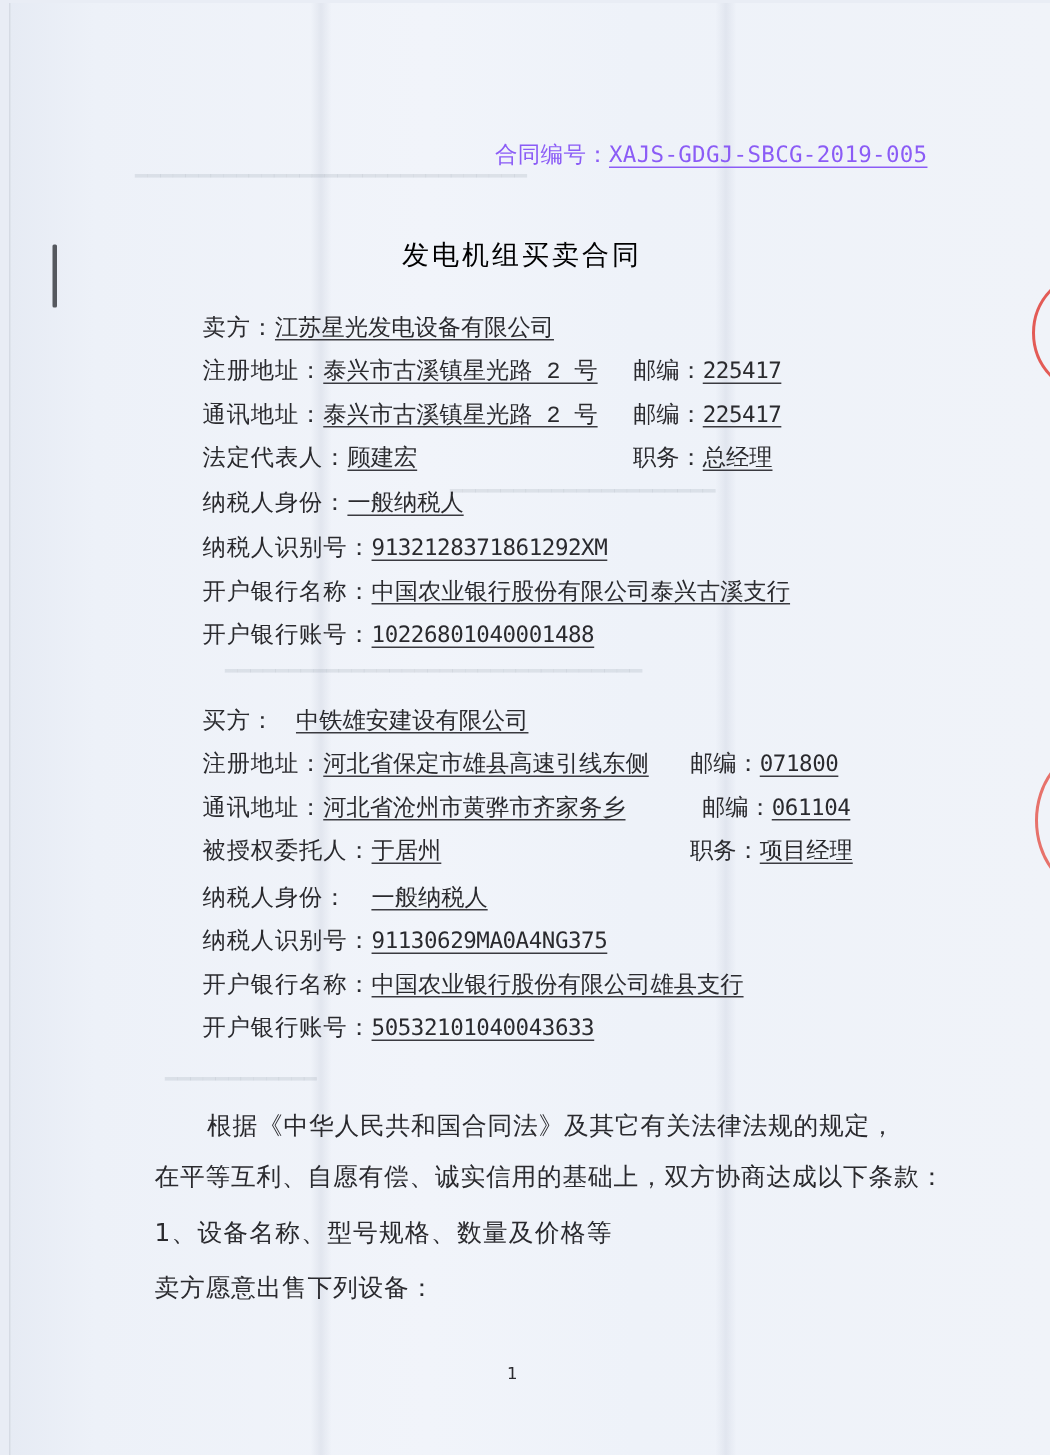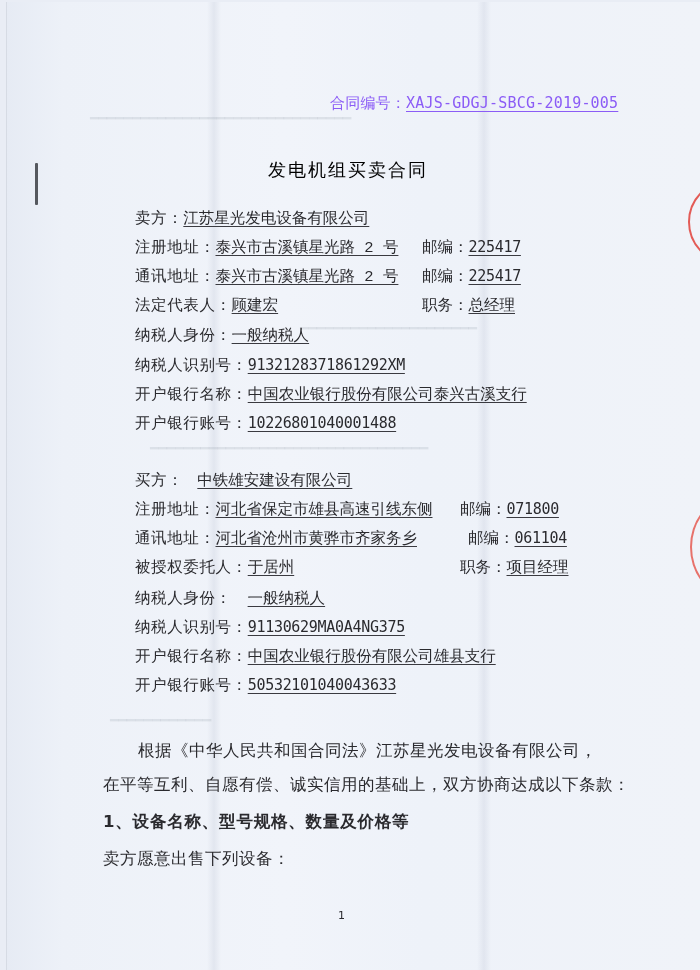--- a/index.html
+++ b/index.html
@@ -49,21 +49,21 @@
   .row .lbl { letter-spacing: 0.6px; margin-top: 43px; }
   .u { text-decoration: underline; text-underline-offset: 3px; text-decoration-color: #3a3a40; font-family: Liberation Mono, monospace; }
   .num { font-family: "DejaVu Sans Mono", "Liberation Mono", monospace; font-size: 15px; letter-spacing: -0.3px; margin-top: 39px; }
   .right {
     position: absolute; font-size: 15.5px; white-space: nowrap; line-height: 20px;
   }
   .para {
     position: absolute; font-size: 16.5px; white-space: nowrap; letter-spacing: 0.5px;
   }
   .heading {
-    position: absolute; left: 103px; top: 811px; font-size: 16.5px; font-weight: bold;
+    position: absolute; left: 103px; top: 811px; font-size: 16.5px; font-weight: normal;
     font-family: "DejaVu Sans", "Liberation Sans", sans-serif; letter-spacing: 0.8px;
   }
   .page-no {
     position: absolute; top: 909px; left: 338px; font-size: 11px;
     font-family: "DejaVu Sans", "Liberation Sans", sans-serif;
   }
   .ghost {
     position: absolute; color: rgba(120,128,145,0.16); font-size: 14px; white-space: nowrap;
   }
 </style>
@@ -151,18 +151,18 @@
 <div class="row" style="top:617px">
   <span class="lbl">纳税人识别号：</span><span class="u num">91130629MA0A4NG375</span>
 </div>
 <div class="row" style="top:646px">
   <span class="lbl">开户银行名称：</span><span class="u">中国农业银行股份有限公司雄县支行</span>
 </div>
 <div class="row" style="top:675px">
   <span class="lbl">开户银行账号：</span><span class="u num" style="padding-right:24px">50532101040043633</span>
 </div>
 
-<div class="para" style="left:138px;top:740px">根据《中华人民共和国合同法》江苏星光发电设备有限公司，</div>
+<div class="para" style="left:138px;top:740px">根据《中华人民共和国合同法》及其它有关法律法规的规定，</div>
 <div class="para" style="left:103px;top:774px">在平等互利、自愿有偿、诚实信用的基础上，双方协商达成以下条款：</div>
 <div class="heading">1、设备名称、型号规格、数量及价格等</div>
 <div class="para" style="left:103px;top:848px">卖方愿意出售下列设备：</div>
 
 <div class="page-no">1</div>
 
 </body></html>

